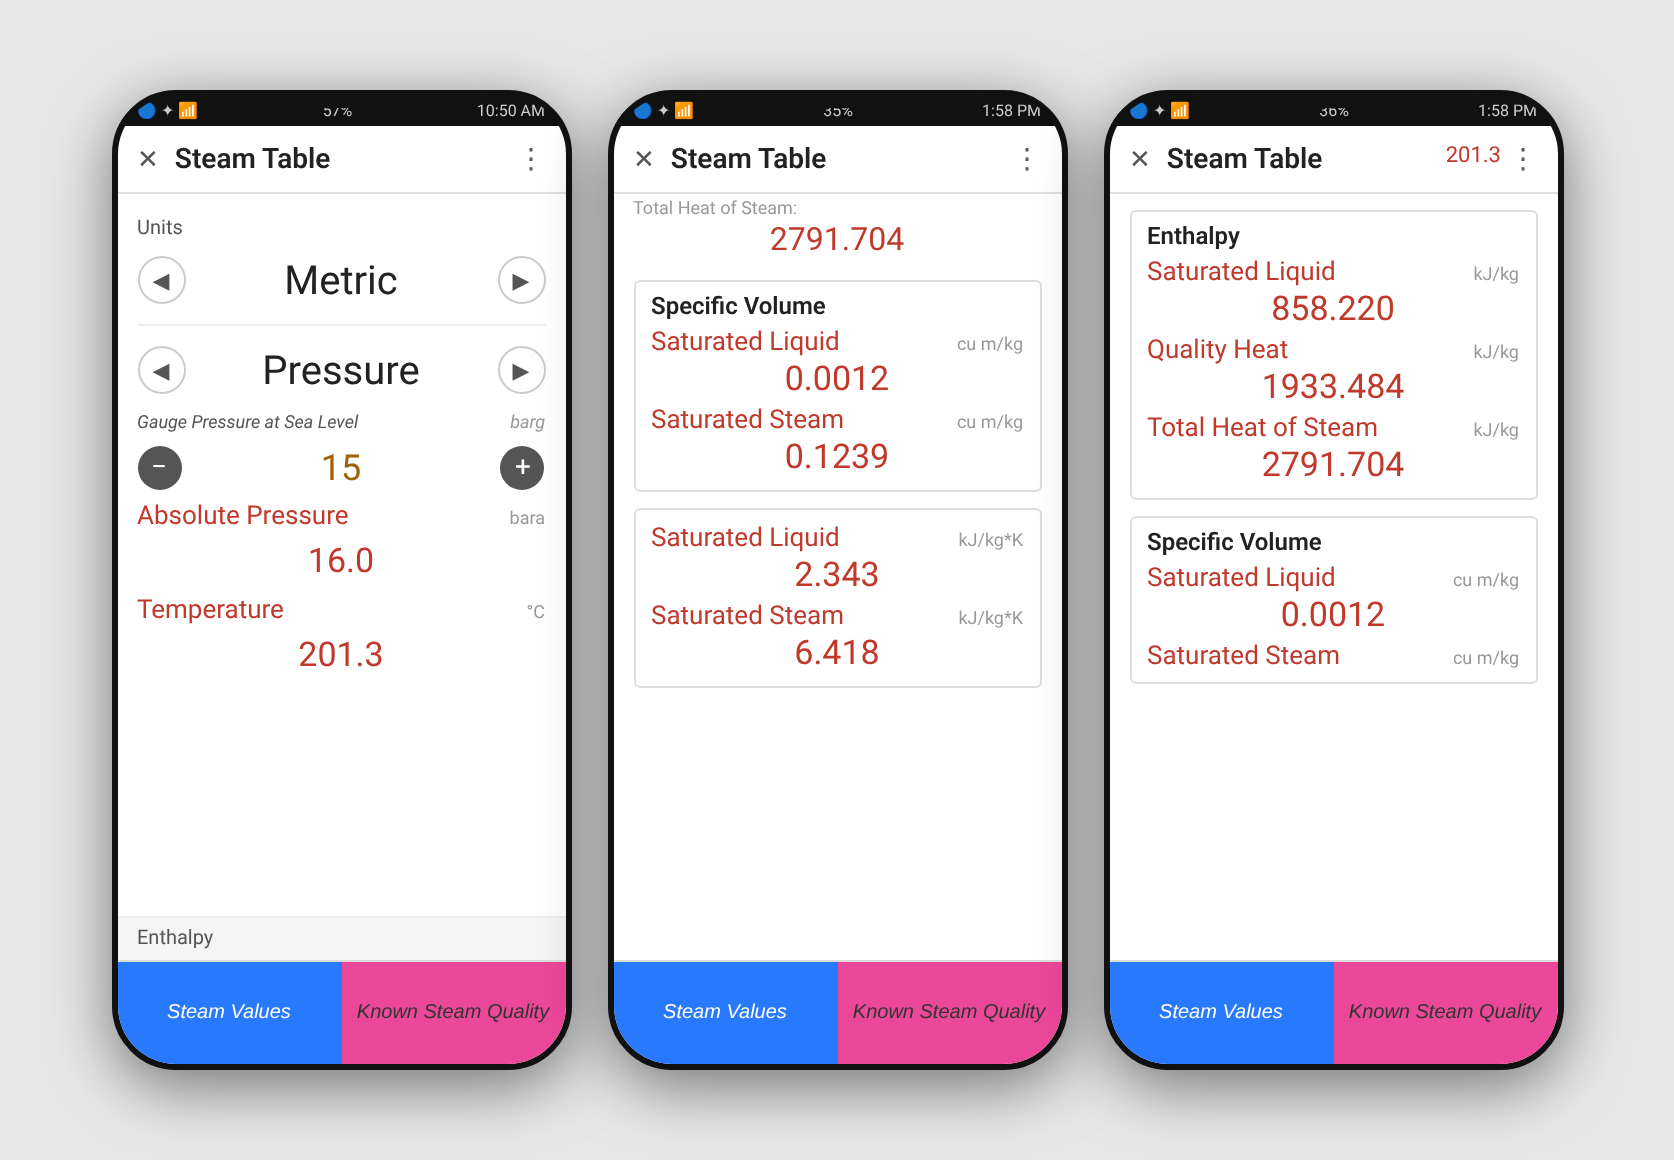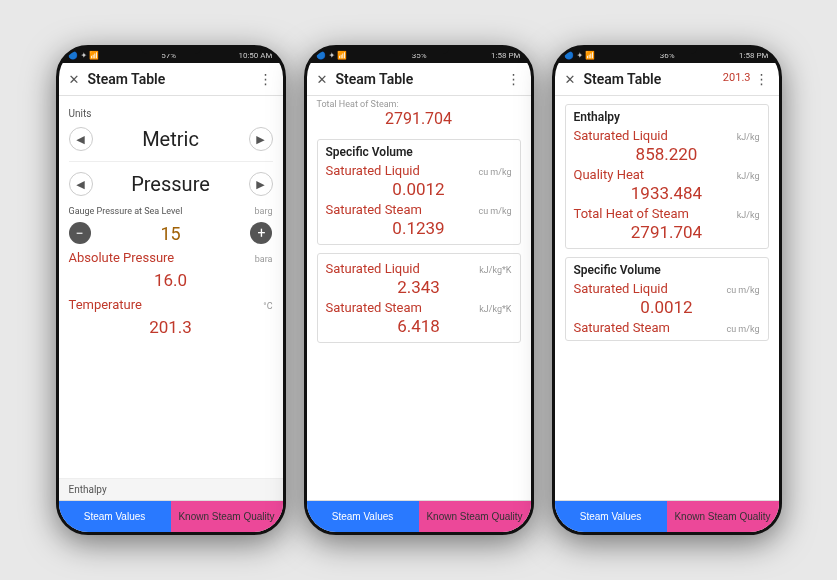--- a/index.html
+++ b/index.html
@@ -88,26 +88,27 @@
     }
 
     
     .tab-bar {
       display: flex;
       border-top: 1px solid #ddd;
       flex-shrink: 0;
     }
     .tab-btn {
       flex: 1;
-      padding: 10px 4px;
+      padding: 20px 4px;
       font-size: 10px;
       text-align: center;
       border: none;
       cursor: pointer;
       font-weight: 500;
+      font-style: italic;
     }
     .tab-btn.active {
       background: #2979ff;
       color: #fff;
     }
     .tab-btn.inactive {
       background: #ec4899;
       color: #333;
     }
 
@@ -147,20 +148,21 @@
       border-radius: 50%;
       display: flex; align-items: center; justify-content: center;
       font-size: 11px; color: #555; cursor: pointer;
     }
     .divider { height: 1px; background: #eee; margin: 2px 0; }
     .pressure-row {
       display: flex;
       align-items: center;
       justify-content: space-between;
       padding: 2px 0;
+      font-style: italic;
     }
     .gauge-label {
       font-size: 9px;
       color: #555;
       flex: 1;
     }
     .gauge-unit {
       font-size: 9px;
       color: #999;
     }

